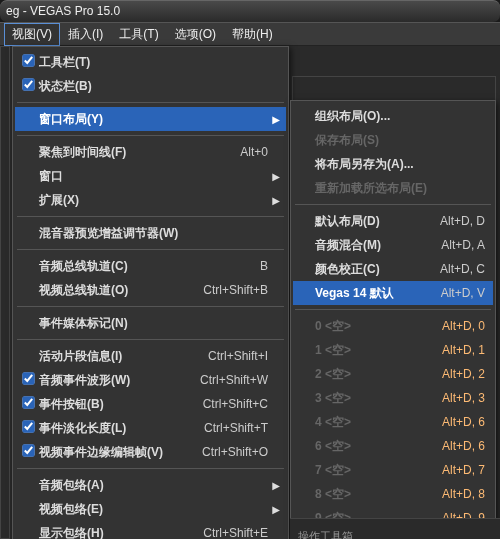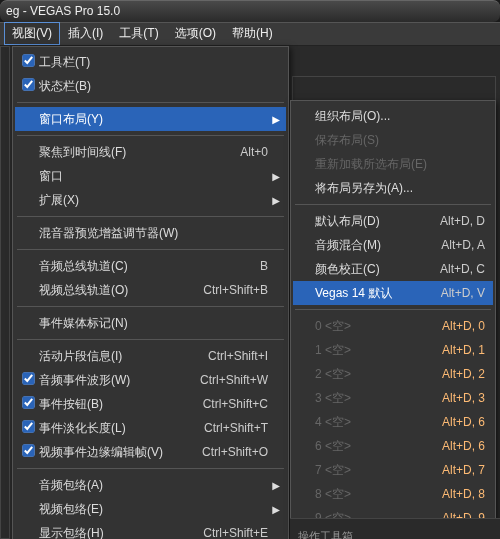--- a/index.html
+++ b/index.html
@@ -1,28 +1,28 @@
 <!DOCTYPE html>
 <html><head>
 <meta charset="utf-8">
 <style>
   * { box-sizing: border-box; margin: 0; padding: 0; font-family: "Microsoft YaHei", "SimSun", sans-serif; }
   body { background: #1a1a1a; color: #ddd; width: 500px; height: 539px; overflow: hidden; position: relative; font-size: 12px; }
   .titlebar { height: 22px; background: linear-gradient(#4a4a4a,#2a2a2a); color: #eee; padding: 3px 6px; border-top: 1px solid #666; border-radius: 7px; }
-  .menubar { height: 24px; background: #3a3a3a; display: flex; align-items: flex-end; padding: 0 4px; border-top: 1px solid #555; border-bottom: 1px solid #222; }
+  .menubar { height: 24px; background: #3a3a3a; display: flex; align-items: center; padding: 0 4px; border-top: 1px solid #555; border-bottom: 1px solid #222; }
   .menubar-item { padding: 3px 8px; color: #eee; cursor: default; }
   .menubar-item.open { border: 1px solid #5a8fd6; background: #333; padding: 2px 7px; }
   .workspace { position: absolute; top: 46px; left: 0; right: 0; bottom: 0; background: #2a2a2a; }
   .darkblock { background: #2a2a2a; border: 1px solid #444; }
   .dropdown { position: absolute; top: 46px; left: 12px; width: 277px; background: #333; border: 1px solid #555; box-shadow: 2px 2px 6px rgba(0,0,0,0.6); padding: 3px 2px; }
   .menu-row { display: flex; align-items: center; height: 24px; padding: 0 6px 0 4px; cursor: default; position: relative; }
   .menu-row.highlight { background: #2a64b8; color: #fff; }
   .menu-check { width: 18px; text-align: center; }
   .menu-check input { accent-color: #2a64b8; transform: scale(0.95); }
-  .menu-label { flex: 1 1 auto; padding-left: 2px; white-space: nowrap; }
+  .menu-label { flex: 1 1 auto; padding-left: 2px; white-space: nowrap; font-weight: bold; }
   .menu-shortcut { color: #ccc; padding-left: 10px; white-space: nowrap; }
   .menu-arrow { width: 12px; text-align: right; font-size: 10px; padding-left: 4px; }
   .menu-sep { height: 1px; background: #555; margin: 4px 2px; }
   .submenu { position: absolute; top: 100px; left: 290px; width: 206px; background: #333; border: 1px solid #555; box-shadow: 2px 2px 6px rgba(0,0,0,0.6); padding: 3px 2px; }
   .submenu .menu-row { height: 24px; padding: 0 8px 0 20px; }
   .submenu .menu-label { flex: 1; }
   .submenu .disabled { color: #666; }
   .submenu .disabled .menu-shortcut { color: #fdba74; }
   .sub-sep { height: 1px; background: #555; margin: 4px 2px; }
   .footer { position:absolute; bottom:0; left:290px; right:0; height:20px; background:#2a2a2a; color:#999; font-size:11px; padding:10px 8px; border-top:1px solid #444;}
@@ -167,26 +167,26 @@
 
 <div class="submenu" id="submenu">
     <div class="menu-row">
       <span class="menu-label">组织布局(O)...</span>
       <span class="menu-shortcut"></span>
     </div>
     <div class="menu-row disabled">
       <span class="menu-label">保存布局(S)</span>
       <span class="menu-shortcut"></span>
     </div>
+    <div class="menu-row">
+      <span class="menu-label">将布局另存为(A)...</span>
+      <span class="menu-shortcut"></span>
+    </div>
     <div class="menu-row disabled">
       <span class="menu-label">重新加载所选布局(E)</span>
-      <span class="menu-shortcut"></span>
-    </div>
-    <div class="menu-row">
-      <span class="menu-label">将布局另存为(A)...</span>
       <span class="menu-shortcut"></span>
     </div>
     <div class="sub-sep"></div>
     <div class="menu-row">
       <span class="menu-label">默认布局(D)</span>
       <span class="menu-shortcut">Alt+D, D</span>
     </div>
     <div class="menu-row">
       <span class="menu-label">音频混合(M)</span>
       <span class="menu-shortcut">Alt+D, A</span>

